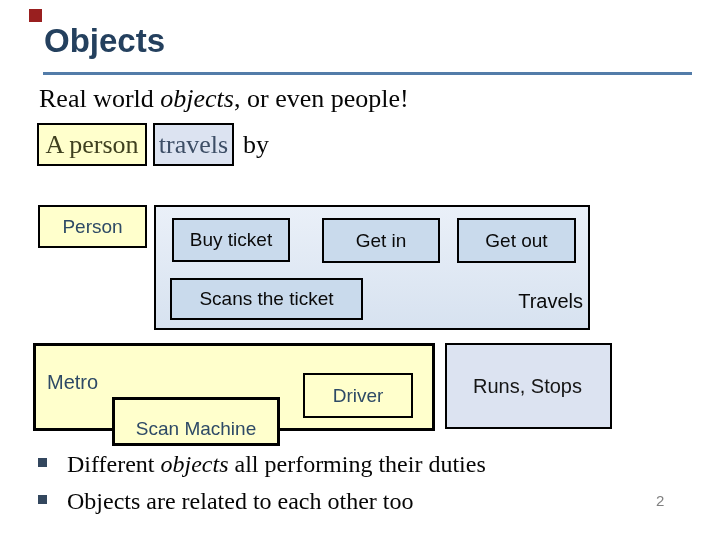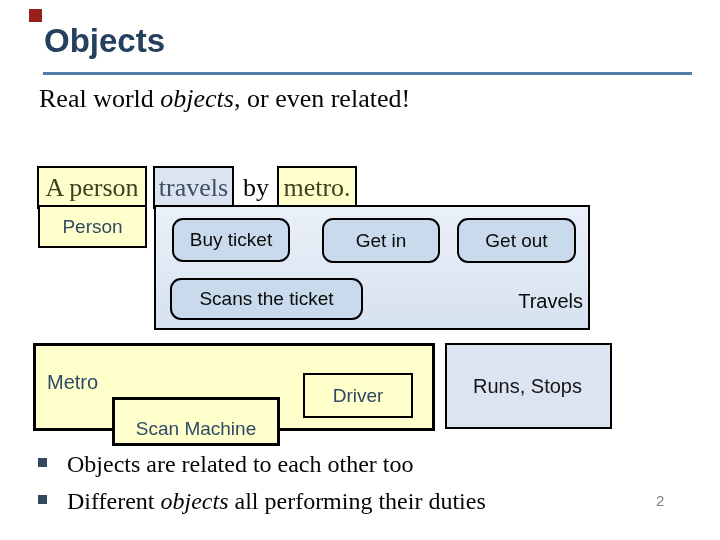--- a/index.html
+++ b/index.html
@@ -14,40 +14,40 @@
     font-family:"Liberation Sans",sans-serif;
   }
   .rule{position:absolute;left:43px;top:72px;width:649px;height:3px;background:#537CA9;}
   .sentence{
     position:absolute;left:39px;top:84px;margin:0;
     font-family:"Liberation Serif",serif;font-size:26px;color:#060606;white-space:nowrap;
   }
   .example-row{
     position:absolute;left:37px;top:123px;height:43px;
     display:flex;align-items:center;
-    font-family:"Liberation Serif",serif;font-size:26px;margin-top:43px;
+    font-family:"Liberation Serif",serif;font-size:26px;
   }
   .ex-box{
     display:inline-flex;align-items:center;justify-content:center;
     height:43px;box-sizing:border-box;border:2px solid #000;
   }
   .ex-yellow{background:#FFFFCC;color:#3F4020;}
   .ex-blue{background:#DCE3F1;color:#3D4E66;}
   .ex-plain{color:#060606;margin:0 8px 0 9px;}
   .db{
     position:absolute;box-sizing:border-box;border:2px solid #000;
     display:flex;align-items:center;justify-content:center;
     font-family:"Liberation Sans",sans-serif;font-size:19px;
   }
   .person-box{left:38px;top:205px;width:109px;height:43px;background:#FFFFCC;color:#2E4A66;}
   .person-panel{
     position:absolute;left:154px;top:205px;width:436px;height:125px;box-sizing:border-box;
     border:2px solid #000;background:linear-gradient(180deg,#EAF0F8 0%,#D7E2F0 100%);
   }
-  .action-box{background:#C9DAEC;color:#0a0a0a;border-radius:11px;}
+  .action-box{background:#C9DAEC;color:#0a0a0a;}
   .buy-box{left:172px;top:218px;width:118px;height:44px;}
   .getin-box{left:322px;top:218px;width:118px;height:45px;}
   .getout-box{left:457px;top:218px;width:119px;height:45px;}
   .scans-box{left:170px;top:278px;width:193px;height:42px;}
   .travels-label{
     position:absolute;left:505px;top:290px;width:78px;text-align:right;
     font-size:20px;color:#0a0a0a;
   }
   .metro-panel{
     position:absolute;left:33px;top:343px;width:402px;height:88px;box-sizing:border-box;
@@ -81,50 +81,49 @@
 </head>
 <body>
 
 <div class="slide">
 
   <div class="accent-marker"></div>
 
   <h1 class="title">Objects</h1>
   <div class="rule"></div>
 
-  <p class="sentence"><span>Real world </span><i>objects</i><span>, or even related!</span></p>
+  <p class="sentence"><span>Real world </span><i>objects</i><span>, or even people!</span></p>
 
   <div class="example-row">
     <span class="ex-box ex-yellow" style="width:110px">A person</span>
     <span class="ex-box ex-blue" style="width:81px;margin-left:6px">travels</span>
     <span class="ex-plain">by</span>
-    <span class="ex-box ex-yellow" style="width:80px">metro.</span>
   </div>
 
   <div class="db person-box">Person</div>
 
   <div class="person-panel"></div>
   <div class="db action-box buy-box">Buy ticket</div>
   <div class="db action-box getin-box">Get in</div>
   <div class="db action-box getout-box">Get out</div>
   <div class="db action-box scans-box">Scans the ticket</div>
   <div class="travels-label">Travels</div>
 
   <div class="metro-panel"></div>
   <div class="metro-label">Metro</div>
   <div class="db driver-box">Driver</div>
   <div class="db scanmachine-box">Scan Machine</div>
   <div class="db runs-box">Runs, Stops</div>
 
   <ul class="bullets">
     <li>
       <span class="bullet-square"></span>
-      <span><span>Objects are related to each other too</span><i></i><span></span></span>
+      <span><span>Different </span><i>objects</i><span> all performing their duties</span></span>
     </li>
     <li>
       <span class="bullet-square"></span>
-      <span><span>Different </span><i>objects</i><span> all performing their duties</span></span>
+      <span><span>Objects are related to each other too</span><i></i><span></span></span>
     </li>
   </ul>
 
   <div class="page-number">2</div>
 
 </div>
 
 </body></html>

